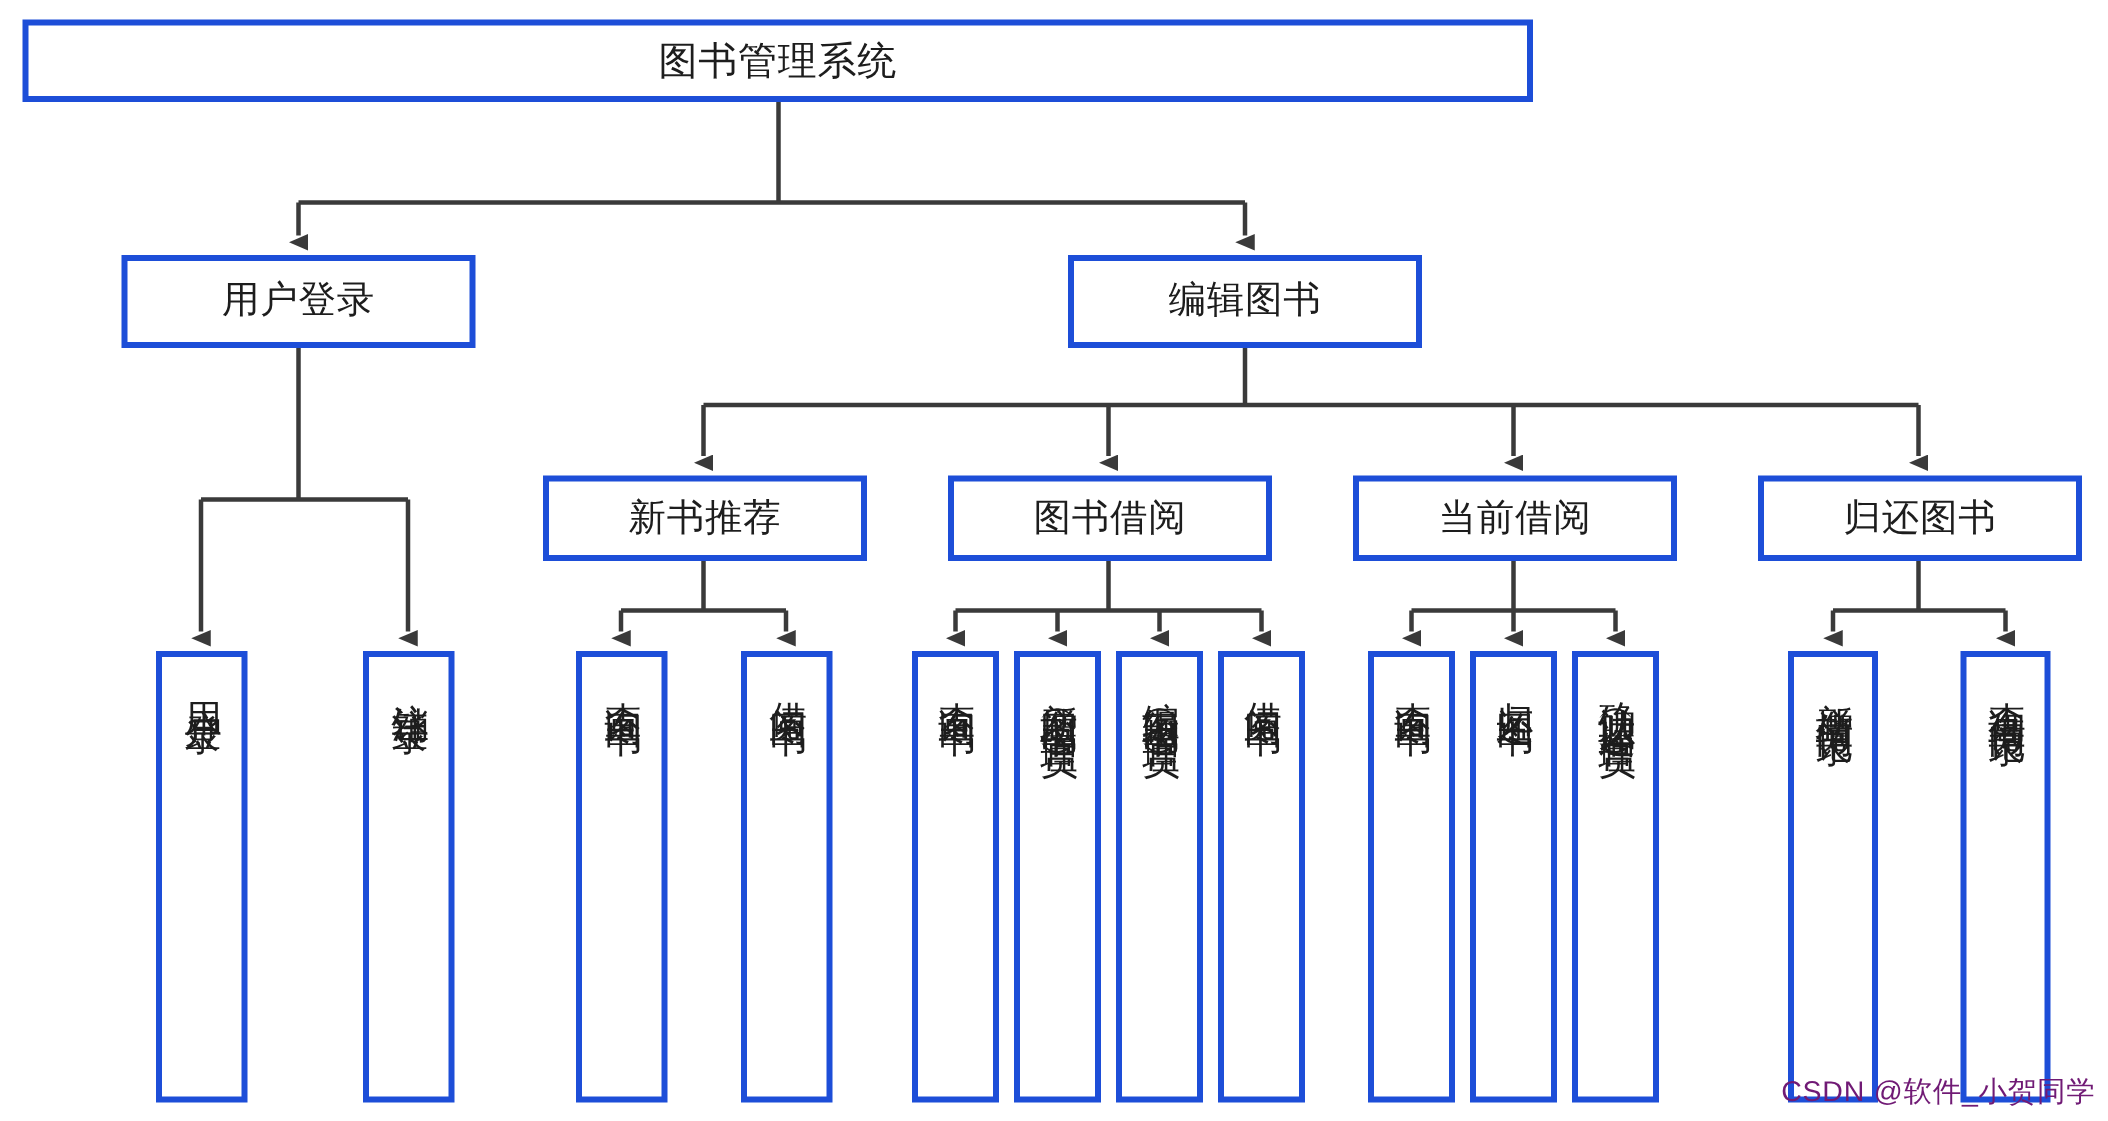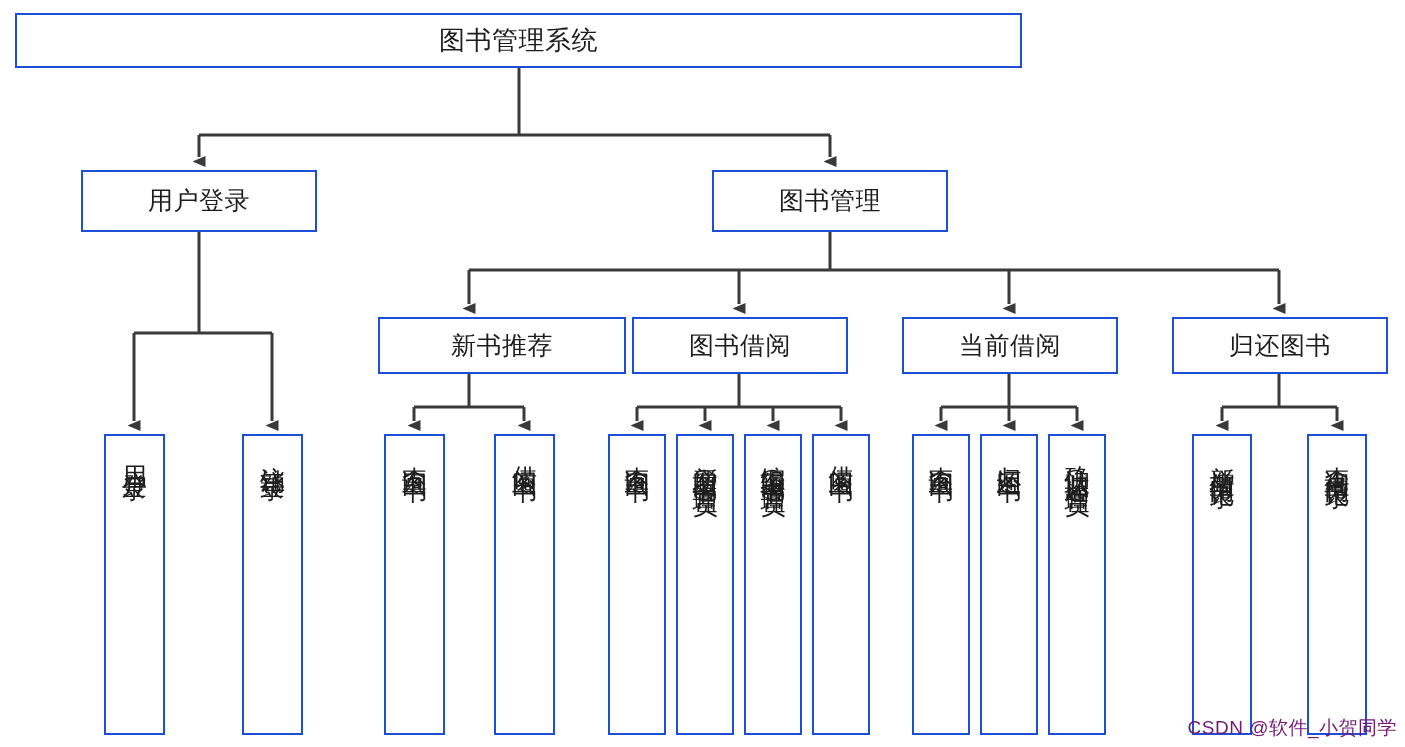--- a/index.html
+++ b/index.html
@@ -22,21 +22,21 @@
     left: 0;
     top: 0;
     width: 1405px;
     height: 747px;
     pointer-events: none;
   }
   .node {
     position: absolute;
     box-sizing: border-box;
     background: #ffffff;
-    border: 2px solid #1d4ed8;
+    border: 4px solid #1d4ed8;
     display: flex;
     align-items: center;
     justify-content: center;
     color: #1d1d1d;
   }
   .node .label {
     text-align: center;
     line-height: 1.18;
     letter-spacing: 0.5px;
   }
@@ -125,24 +125,24 @@
   </svg>
 
   <div class="node horizontal root" style="left:15px; top:13px; width:1007px; height:55px;">
     <span class="label">图书管理系统</span>
   </div>
 
   <div class="node horizontal" style="left:81px; top:170px; width:236px; height:62px;">
     <span class="label">用户登录</span>
   </div>
   <div class="node horizontal" style="left:712px; top:170px; width:236px; height:62px;">
-    <span class="label">图书管理</span>
+    <span class="label">编辑图书</span>
   </div>
 
-  <div class="node horizontal" style="left:362px; top:317px; width:248px; height:57px;margin-left:16px;">
+  <div class="node horizontal" style="left:362px; top:317px; width:216px; height:57px;">
     <span class="label">新书推荐</span>
   </div>
   <div class="node horizontal" style="left:632px; top:317px; width:216px; height:57px;">
     <span class="label">图书借阅</span>
   </div>
   <div class="node horizontal" style="left:902px; top:317px; width:216px; height:57px;">
     <span class="label">当前借阅</span>
   </div>
   <div class="node horizontal" style="left:1172px; top:317px; width:216px; height:57px;">
     <span class="label">归还图书</span>

